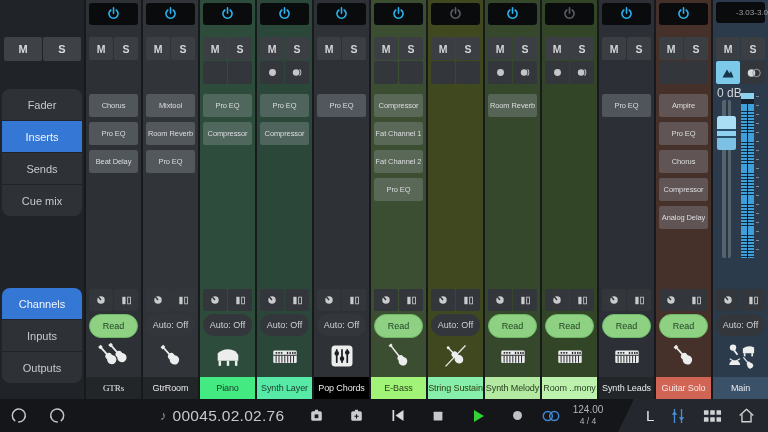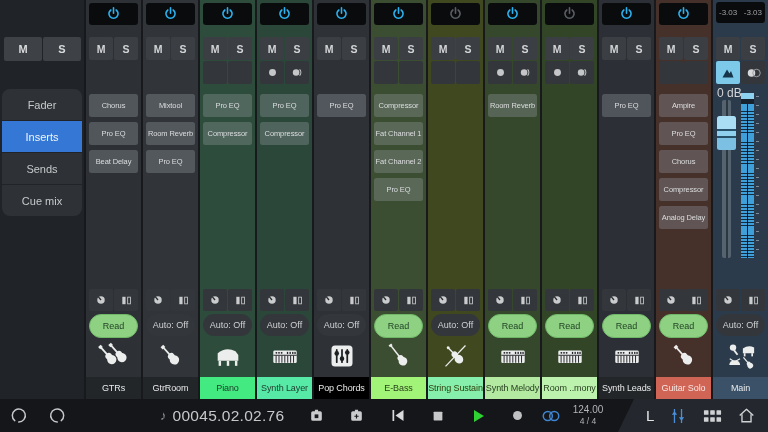--- a/index.html
+++ b/index.html
@@ -37,21 +37,21 @@
   .pan-btn{flex:1;background:#33373b;border-radius:2px;display:flex;align-items:center;justify-content:center;}
   .auto-row{top:314px;height:22px;}
   .auto-btn{height:22px;background:#33373c;border-radius:12px;color:#cfd1d3;font-size:9px;
             display:flex;align-items:center;justify-content:center;white-space:nowrap;overflow:hidden;}
   .auto-btn.active{background:#8ed183;color:#234326;border:1px solid #6fb868;}
   .inst{position:absolute;left:0;right:0;top:336px;height:39px;display:flex;align-items:center;justify-content:center;}
   .name-tag{position:absolute;left:0;right:0;top:377px;bottom:0;font-size:9px;letter-spacing:-.1px;
             display:flex;align-items:center;justify-content:center;white-space:nowrap;overflow:hidden;}
   
   .peak-box{top:2px;height:21px;background:#0a0b0d;border-radius:3px;display:flex;align-items:center;
-            justify-content:space-between;padding:0 3px;color:#9fa1a3;font-size:8px;}
+            justify-content:space-between;padding:0 20px;color:#9fa1a3;font-size:8px;}
   .db-label{position:absolute;left:4px;top:86px;font-size:12px;color:#d3d4d6;}
   .fader-track{position:absolute;left:9px;width:9px;top:100px;height:158px;background:#55636f;border-radius:2px;}
   .fader-track::after{content:"";position:absolute;left:3.5px;top:0;bottom:0;width:2px;background:#2b3743;}
   .fader-cap{position:absolute;left:4px;width:19px;top:116px;height:34px;border-radius:2.5px;
              background:linear-gradient(180deg,#a9def5 0 38%,#27506b 38% 44%,#8fd0ef 44% 58%,#27506b 58% 64%,#7cc0e4 64% 100%);}
   .meter{position:absolute;left:28px;width:13px;top:93px;height:165px;background:
       linear-gradient(180deg,#8ed2f2 0 6px,rgba(0,0,0,0) 6px),
       linear-gradient(180deg,rgba(0,0,0,0) 0 6px,#17222e 6px 11px,rgba(0,0,0,0) 11px),
       linear-gradient(90deg,rgba(0,0,0,0) 0 6px,#0d1722 6px 7px,rgba(0,0,0,0) 7px),
       repeating-linear-gradient(180deg,#3f9fd9 0 2.3px,#132c40 2.3px 3.1px);}
@@ -81,20 +81,25 @@
       <div class="sb-ms">
         <div class="sb-ms-btn">M</div>
         <div class="sb-ms-btn">S</div>
       </div>
       <div class="sb-group g1">
         <div class="sb-btn">Fader</div>
         <div class="sb-btn active">Inserts</div>
         <div class="sb-btn">Sends</div>
         <div class="sb-btn">Cue mix</div>
       </div>
+      <div class="sb-group g2">
+        <div class="sb-btn active">Channels</div>
+        <div class="sb-btn">Inputs</div>
+        <div class="sb-btn">Outputs</div>
+      </div>
     </div>
 
     <div class="strips" id="strips">
         <div class="strip" style="background: rgb(45, 49, 53);">
           <div class="row power-btn">
             <span style="display:flex">
               <svg width="17" height="17" viewBox="0 0 32 32">
                 <path d="M11 7.5a8.6 8.6 0 1 0 10 0" fill="none" stroke="#2ab3f0" stroke-width="3" stroke-linecap="round"></path>
                 <line x1="16" y1="3.5" x2="16" y2="13.5" stroke="#2ab3f0" stroke-width="3" stroke-linecap="round"></line>
               </svg>
@@ -143,21 +148,21 @@
               <g transform="translate(6,-1) scale(.92)">
                 <g transform="rotate(-42 16 16)">
                   <circle cx="16" cy="22.5" r="5.2"></circle>
                   <circle cx="16" cy="17.5" r="3.8"></circle>
                   <rect x="15" y="4.5" width="2" height="13.5"></rect>
                   <rect x="14" y="1.8" width="4" height="3.4"></rect>
                 </g>
               </g>
             </svg>
           </div>
-          <div class="name-tag" style="background: rgb(35, 38, 41); color: rgb(232, 233, 234);">GTRs</div>
+          <div class="name-tag" style="background: rgb(35, 38, 41); color: rgb(232, 233, 234); font-family: Liberation Serif, serif;">GTRs</div>
         </div>
         <div class="strip" style="background: rgb(49, 53, 57);">
           <div class="row power-btn">
             <span style="display:flex">
               <svg width="17" height="17" viewBox="0 0 32 32">
                 <path d="M11 7.5a8.6 8.6 0 1 0 10 0" fill="none" stroke="#2ab3f0" stroke-width="3" stroke-linecap="round"></path>
                 <line x1="16" y1="3.5" x2="16" y2="13.5" stroke="#2ab3f0" stroke-width="3" stroke-linecap="round"></line>
               </svg>
             </span>
           </div>

